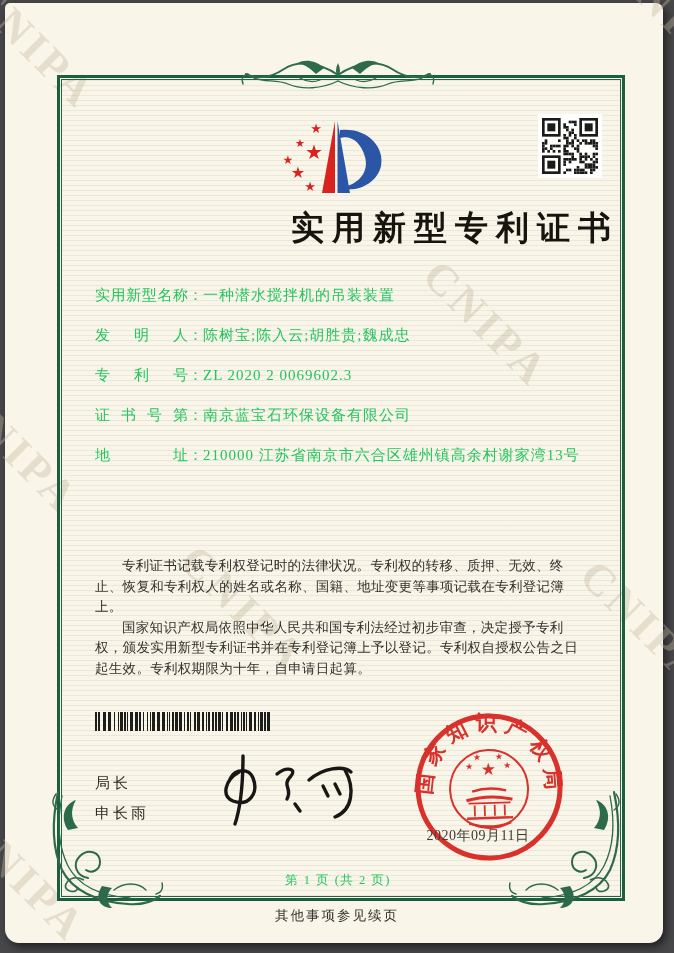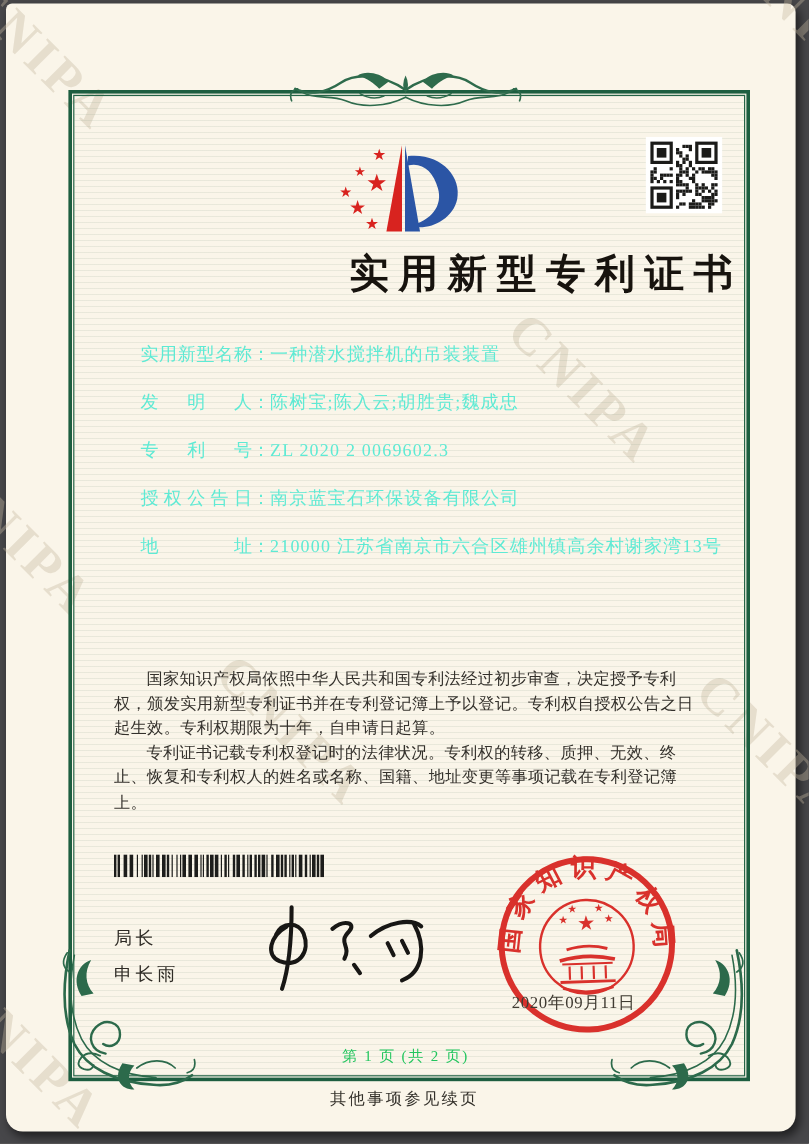--- a/index.html
+++ b/index.html
@@ -16,21 +16,21 @@
   .frame-inner{position:absolute;inset:1px;border:1px solid #246446;
       background:repeating-linear-gradient(180deg, rgba(128,152,128,.14) 0px, rgba(128,152,128,.14) 1px,
                  rgba(255,255,255,0) 1px, rgba(255,255,255,0) 5px);}
   .orn{position:absolute;z-index:3;}
   
   .certno{position:absolute;left:95px;top:111px;z-index:4;font-size:15px;color:#3a372f;}
   .certno .sp{letter-spacing:6px;}
   .certno .num{letter-spacing:1.5px;margin-left:2px;}
   .title{position:absolute;left:57px;width:562px;top:206px;z-index:4;text-align:right;
          font-size:33px;font-weight:bold;letter-spacing:8px;text-indent:8px;color:#17130e;}
-  .fields{position:absolute;left:95px;top:286px;z-index:4;font-size:15px;color:#5eead4;margin-left:22px;}
+  .fields{position:absolute;left:95px;top:286px;z-index:4;font-size:15px;color:#22c55e;}
   .frow{height:40px;white-space:nowrap;}
   .flabel{display:inline-block;width:93px;text-align:justify;text-align-last:justify;vertical-align:top;}
   .flabel2{display:inline-block;width:97px;text-align:justify;text-align-last:justify;vertical-align:top;margin-left:33px;}
   .fvalue{letter-spacing:1px;}
   .paras{position:absolute;left:95px;top:556px;width:489px;z-index:4;}
   .paras p{margin:0;text-indent:2em;font-size:13.5px;line-height:20.5px;letter-spacing:.3px;color:#33302b;}
   .barcode{position:absolute;left:95px;top:712px;z-index:4;}
   .director{position:absolute;left:95px;top:768px;z-index:4;font-size:15px;line-height:30px;
             letter-spacing:3px;color:#2e2b25;}
   .sig{position:absolute;left:205px;top:744px;z-index:5;}
@@ -250,30 +250,30 @@
     <div class="frow">
       <span class="flabel">实用新型名称</span><span>：</span><span class="fvalue">一种潜水搅拌机的吊装装置</span>
     </div>
     <div class="frow">
       <span class="flabel">发明人</span><span>：</span><span class="fvalue">陈树宝;陈入云;胡胜贵;魏成忠</span>
     </div>
     <div class="frow">
       <span class="flabel">专利号</span><span>：</span><span class="fvalue">ZL 2020 2 0069602.3</span>
     </div>
     <div class="frow">
-      <span class="flabel">授权公告日</span><span>：</span><span class="fvalue">南京蓝宝石环保设备有限公司</span>
+      <span class="flabel">证书号第</span><span>：</span><span class="fvalue">南京蓝宝石环保设备有限公司</span>
     </div>
     <div class="frow">
       <span class="flabel">地址</span><span>：</span><span class="fvalue">210000 江苏省南京市六合区雄州镇高余村谢家湾13号</span>
     </div>
   </div>
 
   <div class="paras">
+    <p>专利证书记载专利权登记时的法律状况。专利权的转移、质押、无效、终止、恢复和专利权人的姓名或名称、国籍、地址变更等事项记载在专利登记簿上。</p>
     <p>国家知识产权局依照中华人民共和国专利法经过初步审查，决定授予专利权，颁发实用新型专利证书并在专利登记簿上予以登记。专利权自授权公告之日起生效。专利权期限为十年，自申请日起算。</p>
-    <p>专利证书记载专利权登记时的法律状况。专利权的转移、质押、无效、终止、恢复和专利权人的姓名或名称、国籍、地址变更等事项记载在专利登记簿上。</p>
   </div>
 
   <svg class="barcode" width="176" height="19" viewBox="0 0 176 19" preserveAspectRatio="none">
       <g id="bcg">
         <rect x="0" y="0" width="2" height="19" fill="#1d1d1b"></rect>
         <rect x="3" y="0" width="2" height="19" fill="#1d1d1b"></rect>
         <rect x="8" y="0" width="3" height="19" fill="#1d1d1b"></rect>
         <rect x="13" y="0" width="3" height="19" fill="#1d1d1b"></rect>
         <rect x="19" y="0" width="1" height="19" fill="#1d1d1b"></rect>
         <rect x="23" y="0" width="1" height="19" fill="#1d1d1b"></rect>

